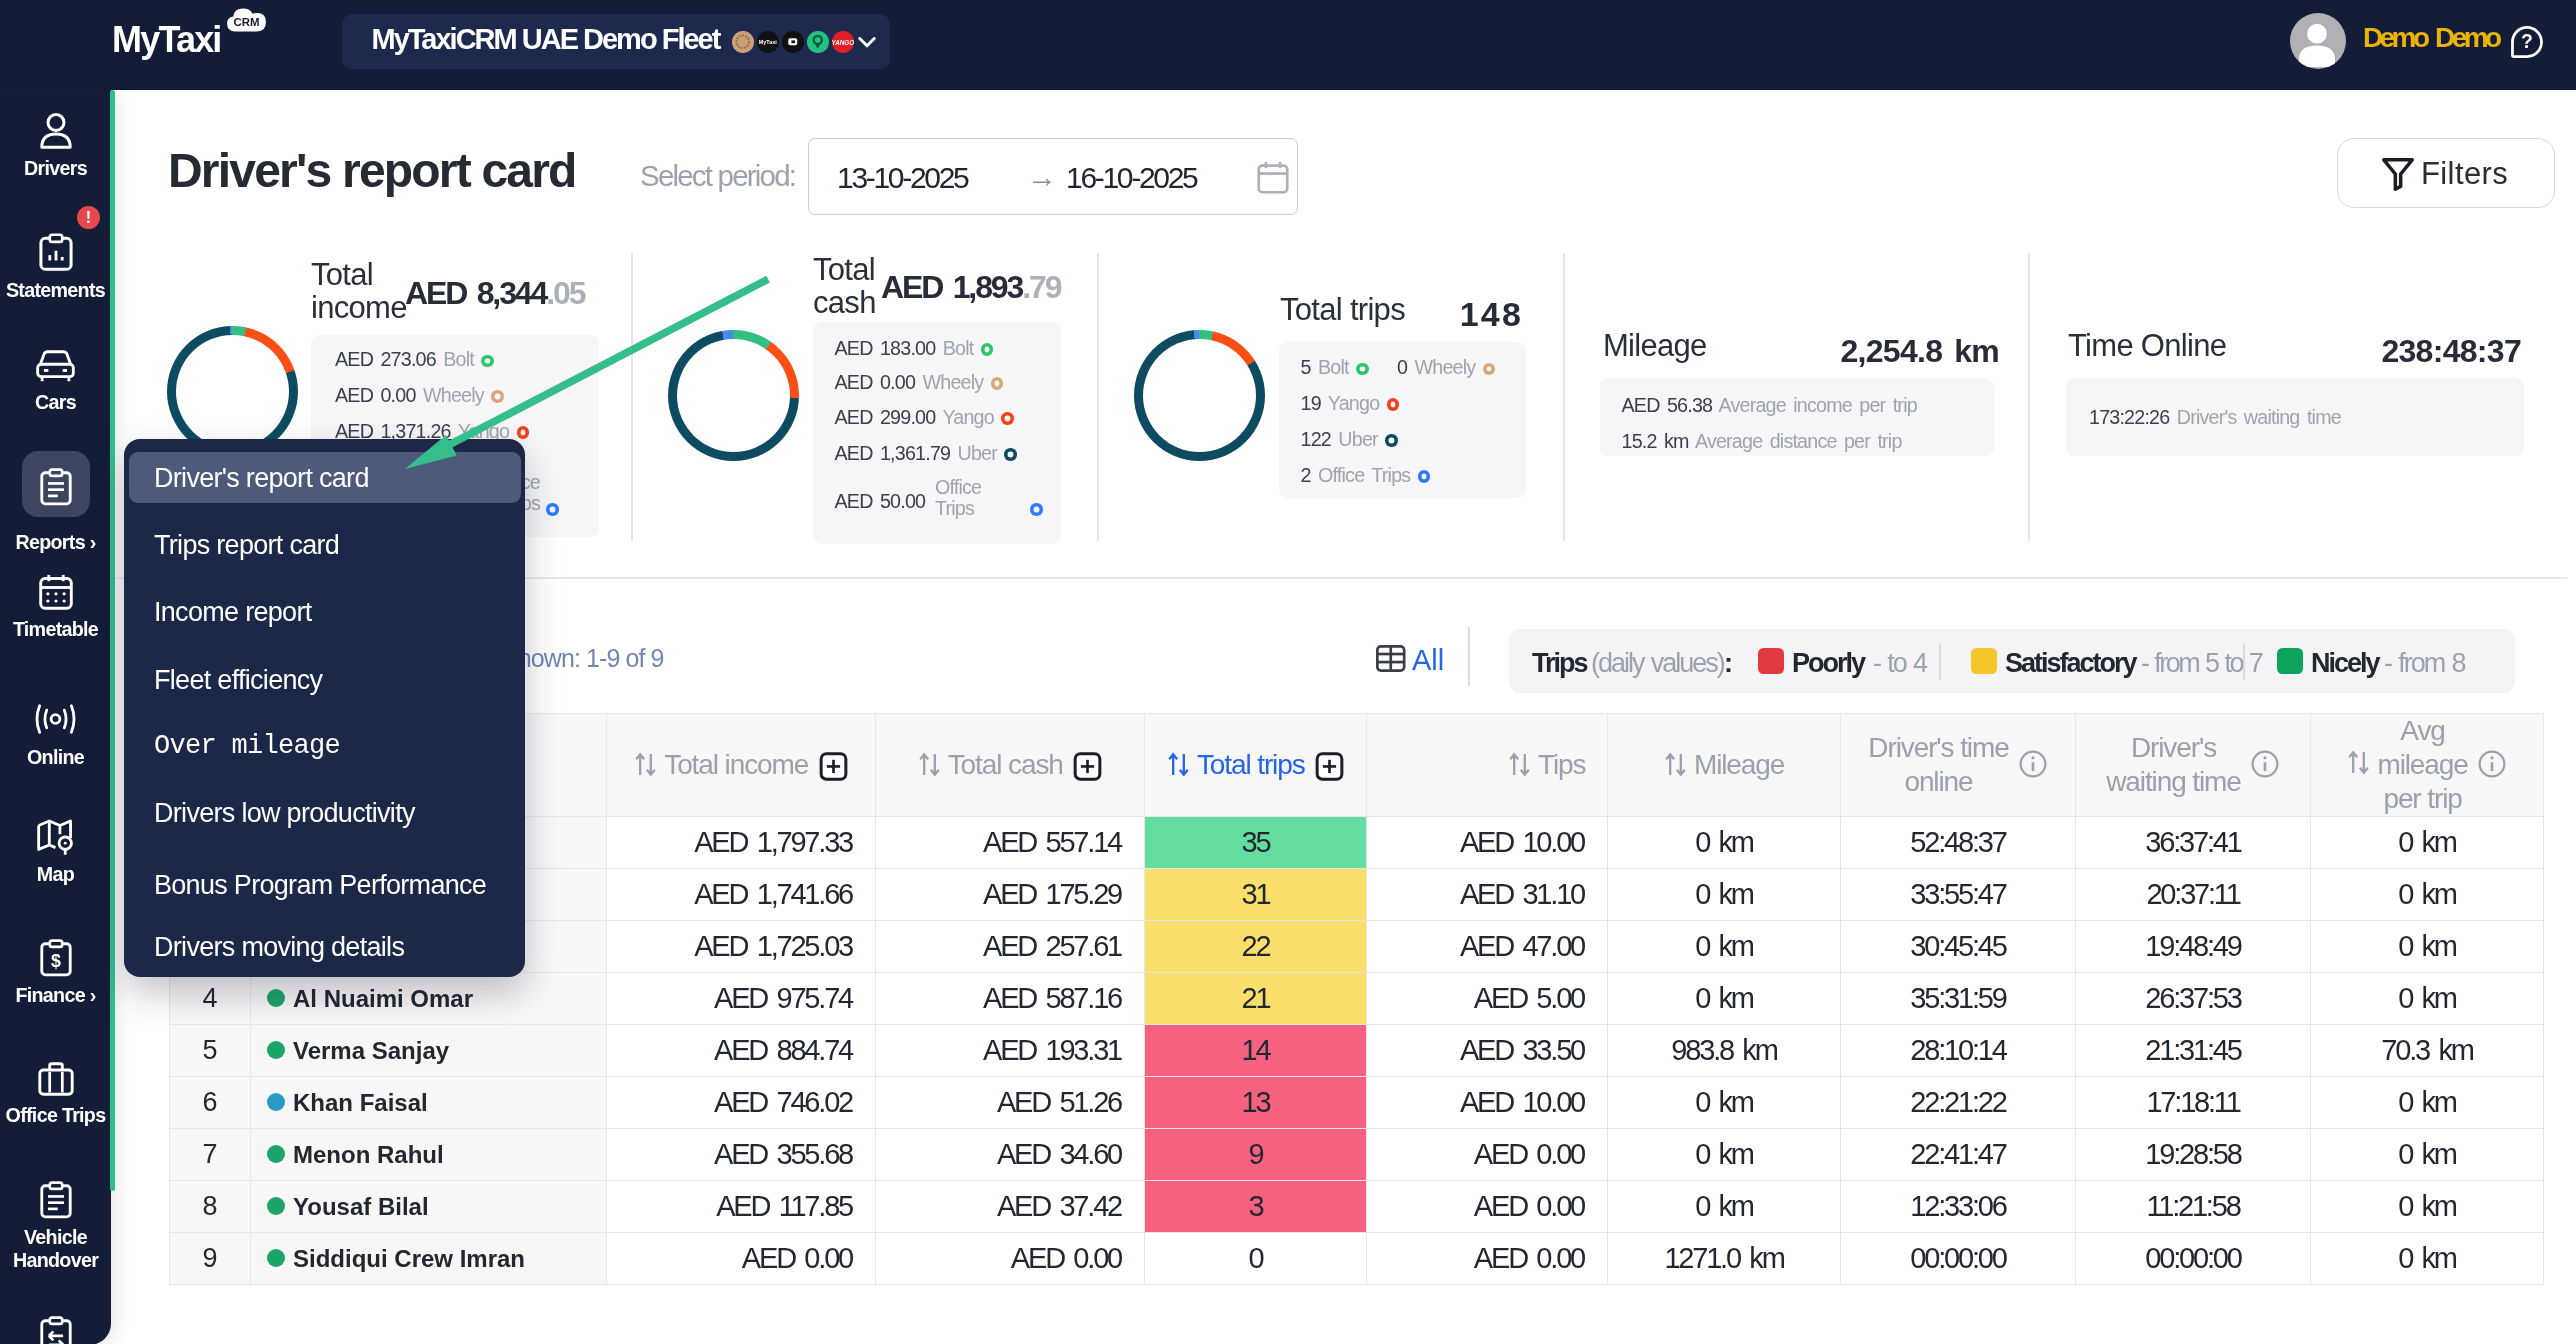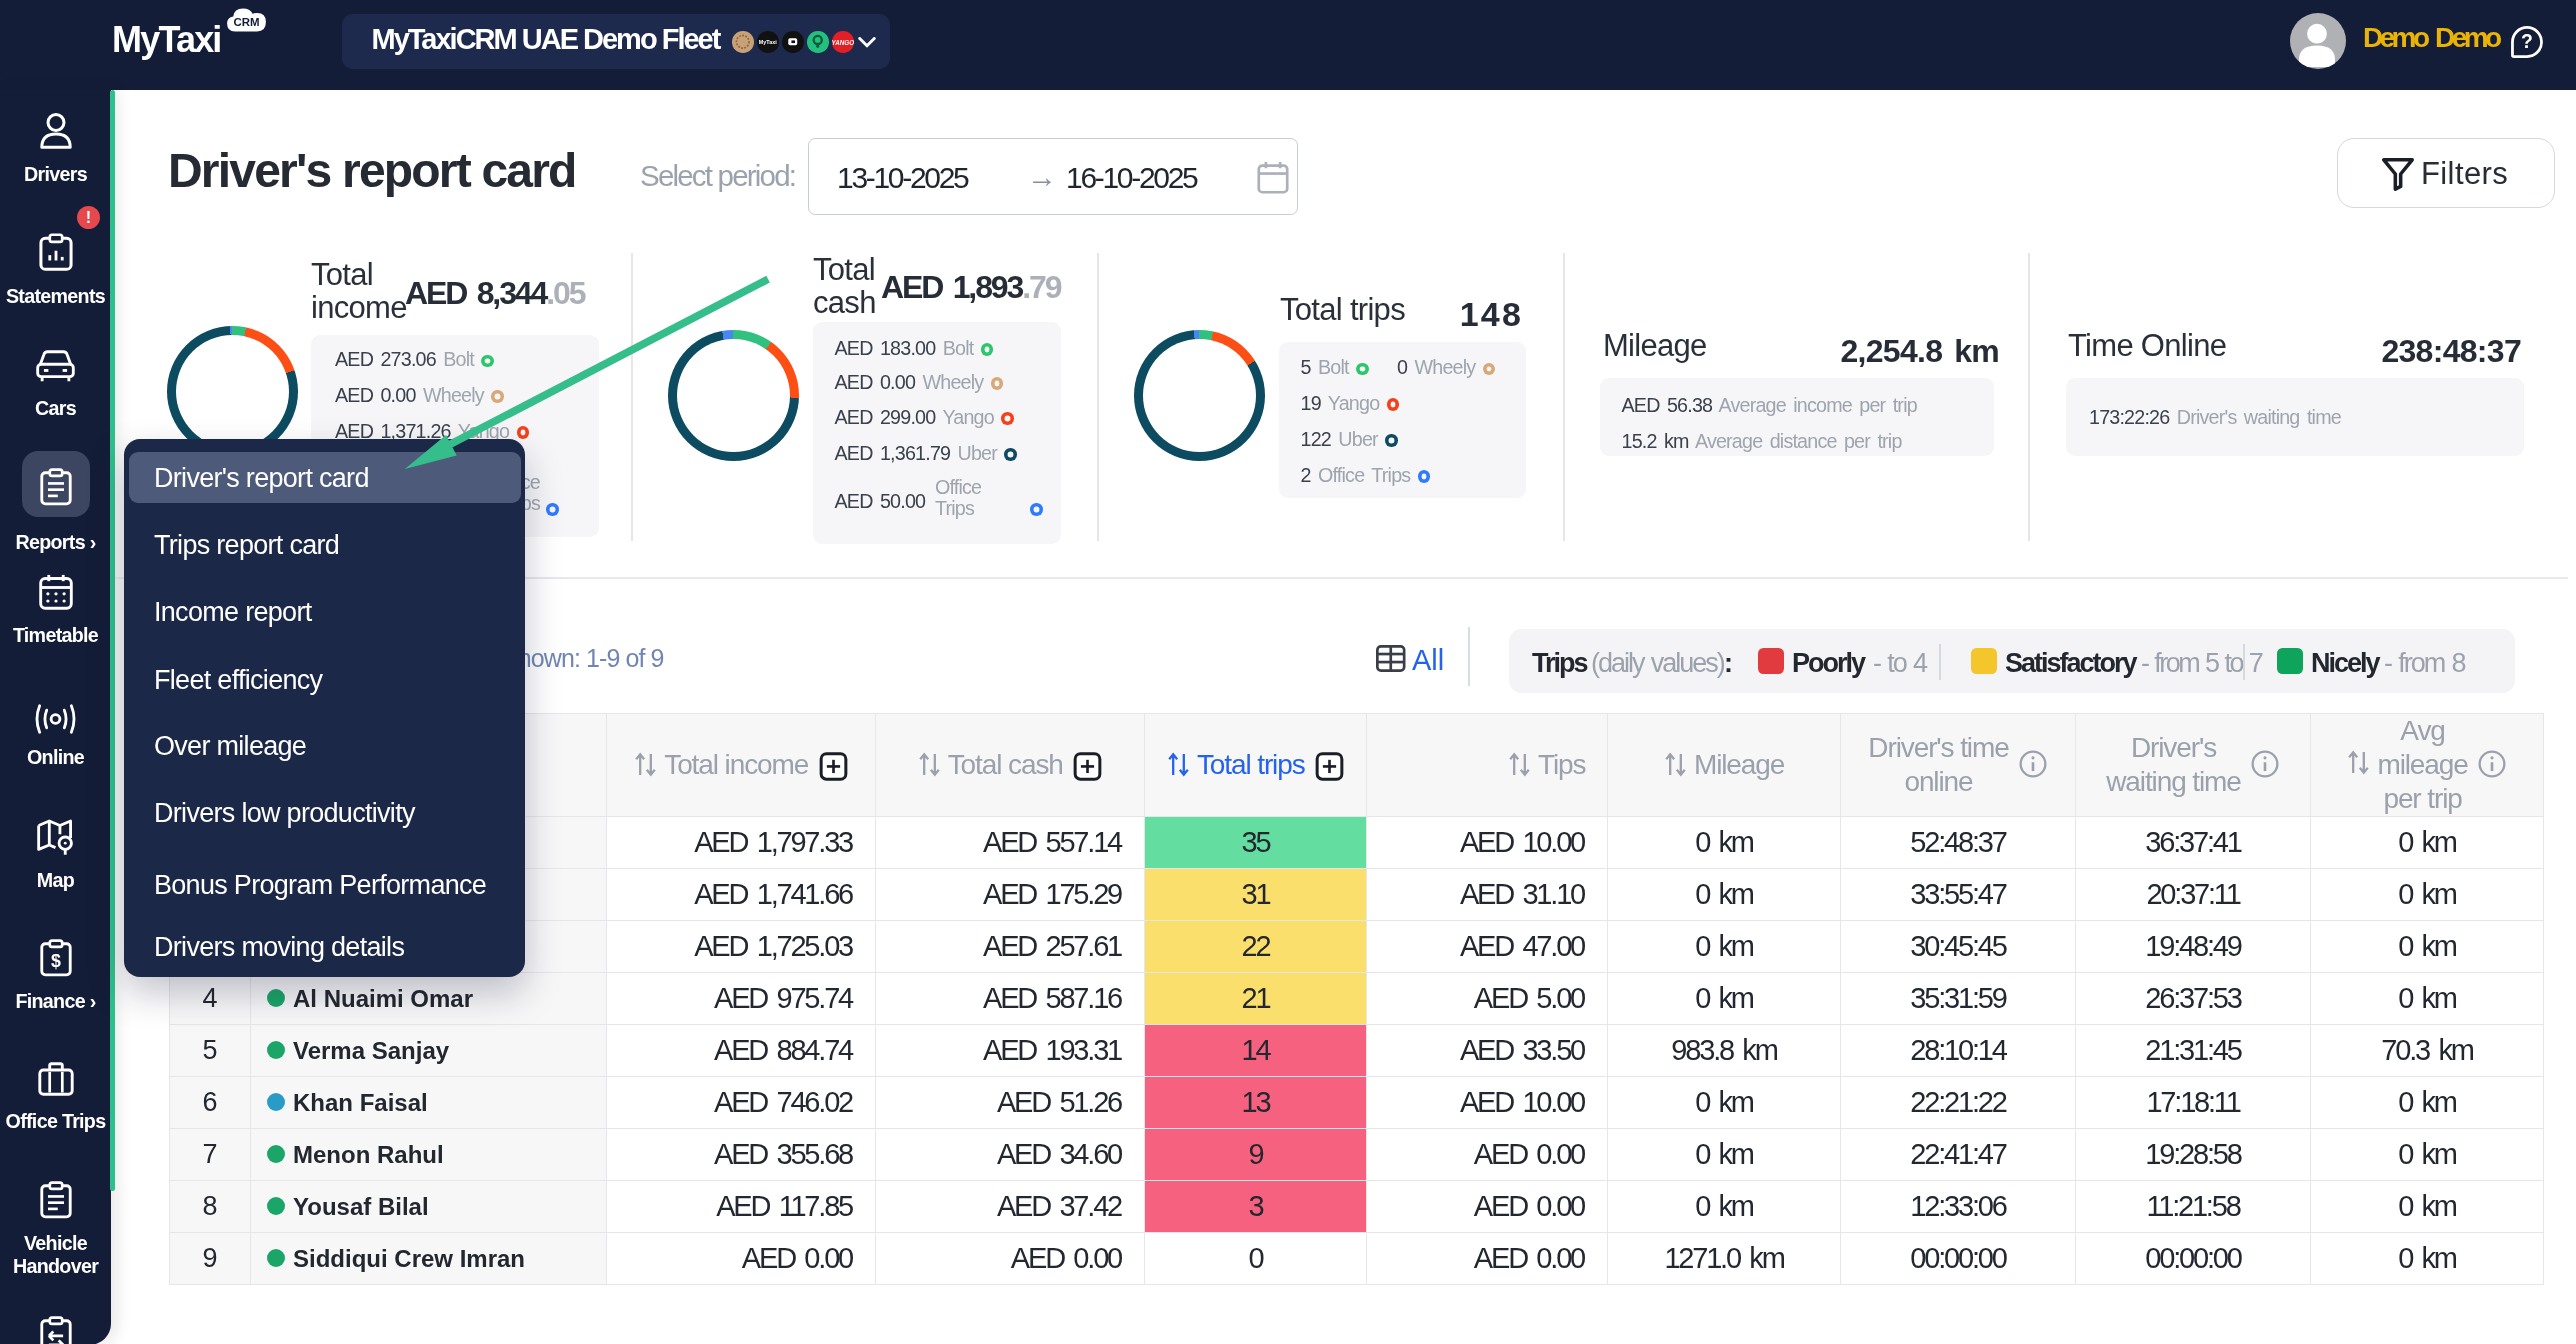--- a/index.html
+++ b/index.html
@@ -17,21 +17,21 @@
   #chev { position:absolute; left:516px; top:23px; width:18px; height:10.7px; }
   #avatar { position:absolute; left:2290px; top:12.5px; width:56px; height:56px; border-radius:50%; background:#AFB1B5; overflow:hidden; }
   #uname { position:absolute; left:2363px; top:21.5px; color:#eab308; font-size:28px; font-weight:700; letter-spacing:-3.6px; word-spacing:4.5px; }
   #help { position:absolute; left:2509px; top:24px; }
 
   
   #sidebar { position:absolute; left:0; top:90px; width:111px; height:1255px; background:#141D37; border-bottom-right-radius:21.5px; box-shadow:5.4px 0 16px rgba(15,23,42,0.10); }
   #sbscroll { position:absolute; left:110px; top:90px; width:5.4px; height:1101px; background:#2EC08C; border-radius:2.7px; }
   .sbitem { position:absolute; left:0; width:111px; text-align:center; color:#fff; }
   .sbitem svg { display:block; margin:0 auto; }
-  .sblabel { display:block; font-size:19.7px; font-weight:700; margin-top:13px; line-height:23px; white-space:nowrap; letter-spacing:-0.7px; }
+  .sblabel { display:block; font-size:19.7px; font-weight:700; margin-top:7px; line-height:23px; white-space:nowrap; letter-spacing:-0.7px; }
   #reports-bg { position:absolute; left:21.5px; top:451px; width:68px; height:66px; background:#3C4660; border-radius:16px; }
   #badge { position:absolute; left:77px; top:206px; width:23px; height:23px; border-radius:50%; background:#E5484D; color:#fff; font-size:16px; font-weight:700; text-align:center; line-height:23px; }
 
   
   #title { position:absolute; left:168px; top:143px; font-size:48px; font-weight:700; color:#252A33; letter-spacing:-1.8px; }
   #selper { position:absolute; left:640px; top:159px; font-size:29.5px; color:#9CA2AD; letter-spacing:-1.8px; }
   #datebox { position:absolute; left:808px; top:138px; width:490px; height:77px; border:1.8px solid #C8CDD5; border-radius:7.2px; background:#fff; }
   #datebox .d1 { position:absolute; left:28px; top:21.5px; font-size:30px; color:#20252E; letter-spacing:-2.3px; }
   #datebox .arr { position:absolute; left:218px; top:20.6px; font-size:30px; color:#8A909B; }
   #datebox .d2 { position:absolute; left:257px; top:21.5px; font-size:30px; color:#20252E; letter-spacing:-2.3px; }
@@ -527,21 +527,21 @@
         </tr>
   </tbody>
     </table>
 
   <div id="menu">
     <div class="hl"></div>
     <div class="mi" style="top:24px;">Driver's report card</div>
     <div class="mi" style="top:91px;">Trips report card</div>
     <div class="mi" style="top:158px;">Income report</div>
     <div class="mi" style="top:226px;">Fleet efficiency</div>
-    <div class="mi" style="top:292px;">Over mileage</div>
+    <div class="mi" style="top:292px;font-family:Liberation Mono, monospace;">Over mileage</div>
     <div class="mi" style="top:359px;">Drivers low productivity</div>
     <div class="mi" style="top:431px;">Bonus Program Performance</div>
     <div class="mi" style="top:493px;">Drivers moving details</div>
   </div>
 
   <svg id="arrow" width="2576" height="1344" viewBox="0 0 2878 1502">
     <line x1="858" y1="312" x2="502" y2="497" stroke="#35BE8B" stroke-width="8.5"></line>
     <polygon points="452,524 498,486 510,509" fill="#35BE8B"></polygon>
   </svg>
 

